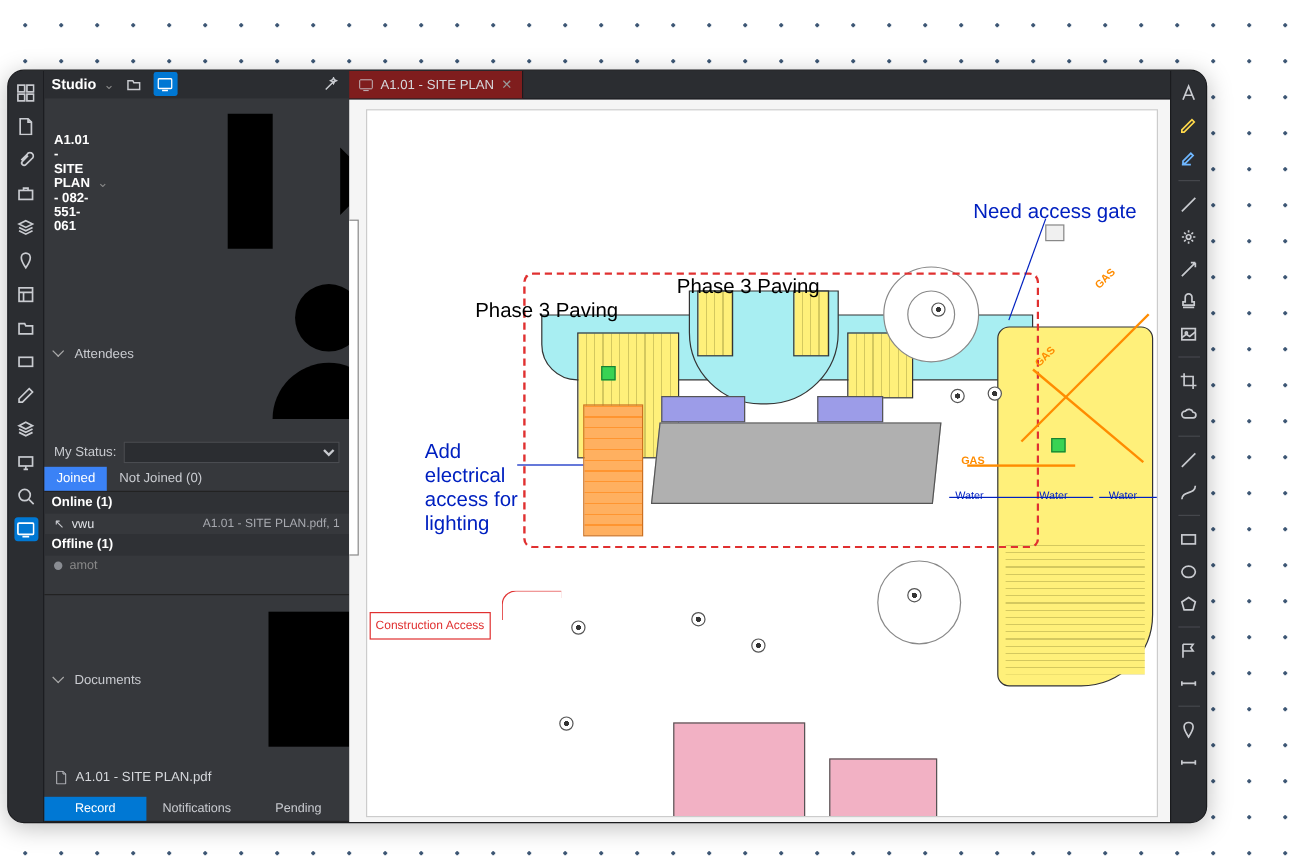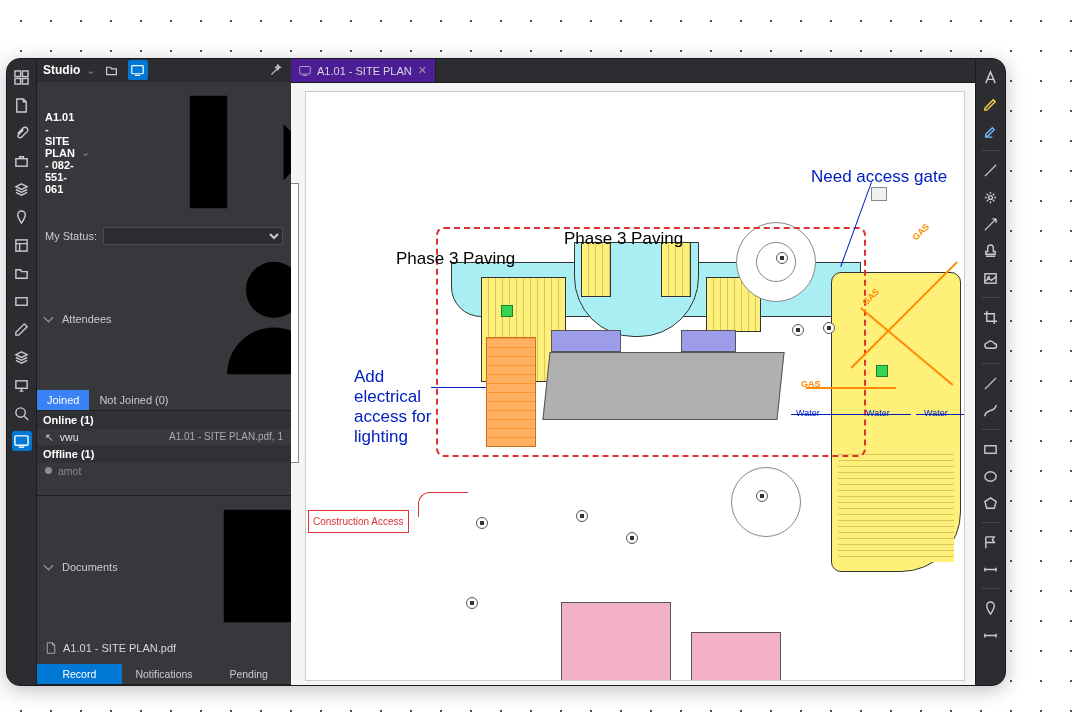--- a/index.html
+++ b/index.html
@@ -43,21 +43,21 @@
   .rec-tabs .t{flex:1;text-align:center;padding:4px 0;cursor:pointer;color:#c9cbd0}
   .rec-tabs .t.active{background:#0078d4;color:#fff}
   .records{flex:1;overflow-y:auto}
   
   .panel ::-webkit-scrollbar,.canvas::-webkit-scrollbar{width:10px}
   .panel ::-webkit-scrollbar-thumb{background:#55575c;border-radius:5px}
   .panel ::-webkit-scrollbar-track{background:#2b2d31}
   
   .canvas-wrap{flex:1;display:flex;flex-direction:column;background:#2b2d31}
   .doc-tab{height:24px;display:flex;align-items:center;background:#2b2d31;border-bottom:1px solid #1a1b1e}
-  .doc-tab .t{display:flex;align-items:center;gap:6px;padding:0 8px;height:100%;background:#4c1d95;color:#d6d8dc;font-size:11px;border-right:1px solid #1a1b1e}
+  .doc-tab .t{display:flex;align-items:center;gap:6px;padding:0 8px;height:100%;background:#7f1d1d;color:#d6d8dc;font-size:11px;border-right:1px solid #1a1b1e}
   .doc-tab .x{cursor:pointer;color:#999}
   .canvas{flex:1;background:#f5f5f5;overflow:auto;position:relative}
   .page{position:absolute;left:14px;top:8px;width:660px;height:590px;background:#fff;border:1px solid #ccc}
   .site{position:relative;width:100%;height:100%;overflow:hidden}
   
   .lot{position:absolute;background:#fff07a;border:1px solid #333}
   .lot.cyan{background:#a8eef2}
   .bld{position:absolute;background:#b0b0b0;border:1px solid #555}
   .bld.pink{background:#f2b1c4}
   .bld.purple{background:#9c9ce8}
@@ -329,33 +329,33 @@
       <span class="lbl" style="flex:1;color:#fff;font-weight:600">A1.01 - SITE PLAN - 082-551-061</span>
       <span style="color:#888">⌄</span>
       <span class="sq"><svg>
             <use href="#i-exit"></use>
           </svg></span>
       <span class="sq"><svg>
             <use href="#i-gear"></use>
           </svg></span>
     </div>
     <div class="p-row">
-      <span class="lbl">My Status:</span>
-      <select></select>
-    </div>
-    <div class="p-row">
       <span class="chev"></span>
       <span class="lbl">Attendees</span>
       <span class="gap"></span>
       <span class="sq"><svg>
             <use href="#i-user"></use>
           </svg></span>
       <span class="sq"><svg>
             <use href="#i-users"></use>
           </svg></span>
+    </div>
+    <div class="p-row">
+      <span class="lbl">My Status:</span>
+      <select></select>
     </div>
     <div class="tabs">
       <div class="tab active">Joined</div>
       <div class="tab">Not Joined (0)</div>
     </div>
     <div class="sec-h">Online (1)</div>
     <div class="att-row online">
       <span style="color:#c9cbd0">↖</span>
       <span class="nm">vwu</span>
       <span class="fl">A1.01 - SITE PLAN.pdf, 1</span>

